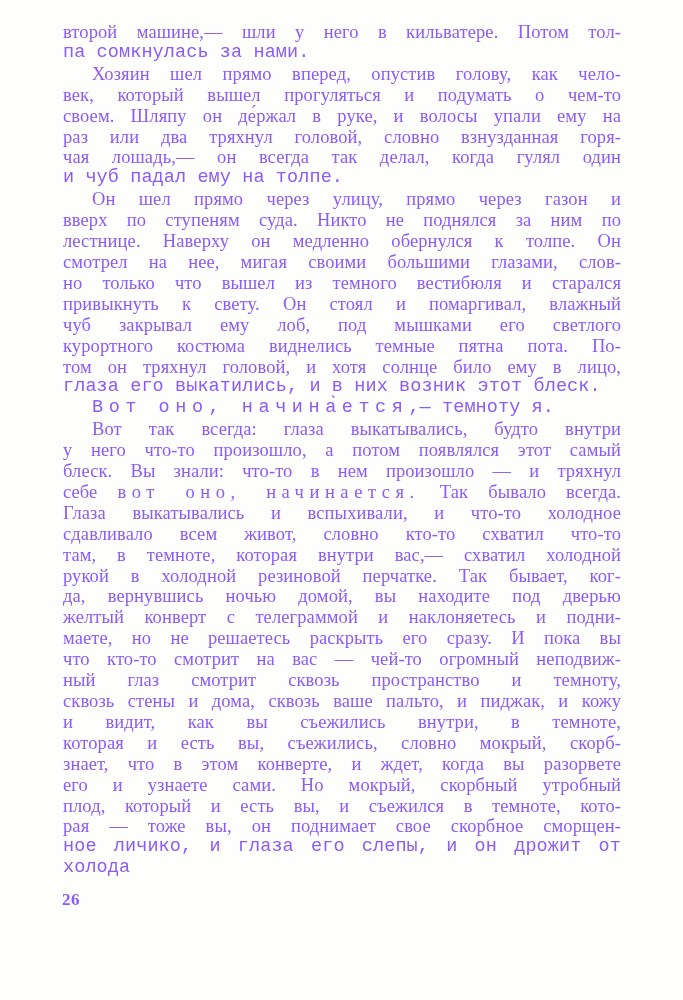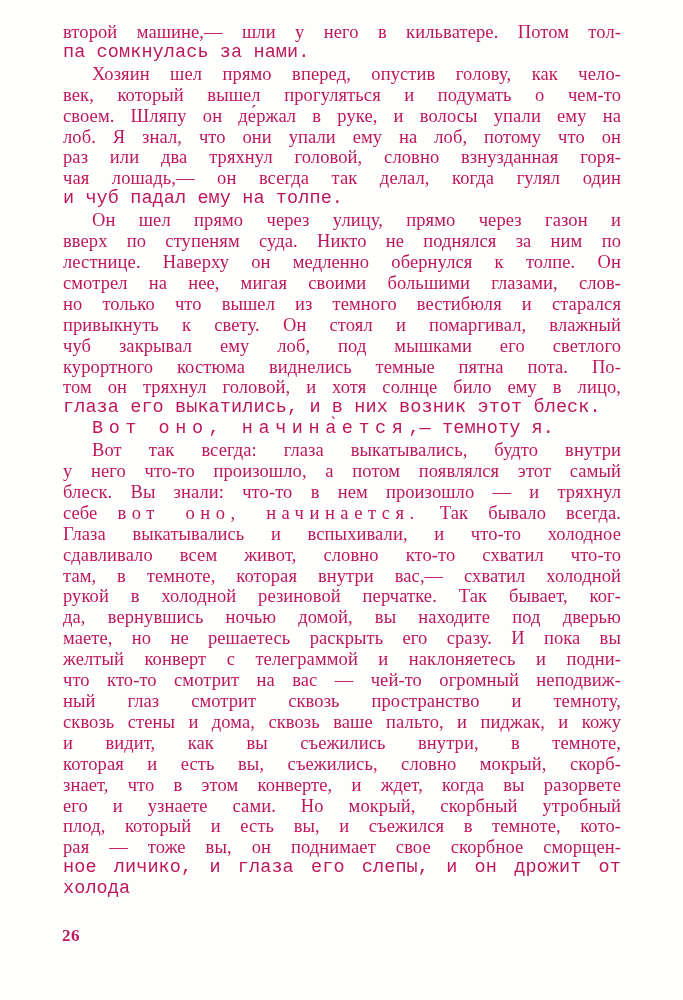--- a/index.html
+++ b/index.html
@@ -8,21 +8,21 @@
     background: #e9e9e9;
   }
   .page {
     position: relative;
     width: 683px;
     height: 1000px;
     margin: 0 auto;
     background: #fefefd;
     overflow: hidden;
     font-family: "Liberation Serif", "DejaVu Serif", serif;
-    color: #be185d;
+    color: #8b5cf6;
   }
   .text-block {
     position: absolute;
     left: 63px;
     top: 22px;
     width: 558px;
   }
   .para {
     margin: 0;
     padding: 0;
@@ -42,40 +42,39 @@
   }
   .line.first {
     text-indent: 29px;
   }
   .spaced {
     letter-spacing: 0.30em;
   }
   .page-number {
     position: absolute;
     left: 62px;
-    top: 926px;
+    top: 890px;
     font-size: 17px;
     font-weight: bold;
     letter-spacing: 0.5px;
   }
 </style>
 </head>
 <body>
 
 <div class="page">
   <div class="text-block">
       <div class="para">
         <div class="line"><span>второй машине,— шли у него в кильватере. Потом тол-</span></div>
         <div class="line end"><span>па сомкнулась за нами.</span></div>
       </div>
       <div class="para">
         <div class="line first"><span>Хозяин шел прямо вперед, опустив голову, как чело-</span></div>
         <div class="line"><span>век, который вышел прогуляться и подумать о чем-то</span></div>
         <div class="line"><span>своем. Шляпу он де́ржал в руке, и волосы упали ему на</span></div>
-        <div class="line"><span>лоб. Я знал, что они упали ему на лоб, потому что он</span></div>
         <div class="line"><span>раз или два тряхнул головой, словно взнузданная горя-</span></div>
         <div class="line"><span>чая лошадь,— он всегда так делал, когда гулял один</span></div>
         <div class="line end"><span>и чуб падал ему на толпе.</span></div>
       </div>
       <div class="para">
         <div class="line first"><span>Он шел прямо через улицу, прямо через газон и</span></div>
         <div class="line"><span>вверх по ступеням суда. Никто не поднялся за ним по</span></div>
         <div class="line"><span>лестнице. Наверху он медленно обернулся к толпе. Он</span></div>
         <div class="line"><span>смотрел на нее, мигая своими большими глазами, слов-</span></div>
         <div class="line"><span>но только что вышел из темного вестибюля и старался</span></div>
@@ -91,22 +90,22 @@
       <div class="para">
         <div class="line first"><span>Вот так всегда: глаза выкатывались, будто внутри</span></div>
         <div class="line"><span>у него что-то произошло, а потом появлялся этот самый</span></div>
         <div class="line"><span>блеск. Вы знали: что-то в нем произошло — и тряхнул</span></div>
         <div class="line"><span>себе </span><span class="spaced">вот оно, начинается.</span><span> Так бывало всегда.</span></div>
         <div class="line"><span>Глаза выкатывались и вспыхивали, и что-то холодное</span></div>
         <div class="line"><span>сдавливало всем живот, словно кто-то схватил что-то</span></div>
         <div class="line"><span>там, в темноте, которая внутри вас,— схватил холодной</span></div>
         <div class="line"><span>рукой в холодной резиновой перчатке. Так бывает, ког-</span></div>
         <div class="line"><span>да, вернувшись ночью домой, вы находите под дверью</span></div>
+        <div class="line"><span>желтый конверт с телеграммой и наклоняетесь и подни-</span></div>
         <div class="line"><span>маете, но не решаетесь раскрыть его сразу. И пока вы</span></div>
-        <div class="line"><span>желтый конверт с телеграммой и наклоняетесь и подни-</span></div>
         <div class="line"><span>что кто-то смотрит на вас — чей-то огромный неподвиж-</span></div>
         <div class="line"><span>ный глаз смотрит сквозь пространство и темноту,</span></div>
         <div class="line"><span>сквозь стены и дома, сквозь ваше пальто, и пиджак, и кожу</span></div>
         <div class="line"><span>и видит, как вы съежились внутри, в темноте,</span></div>
         <div class="line"><span>которая и есть вы, съежились, словно мокрый, скорб-</span></div>
         <div class="line"><span>знает, что в этом конверте, и ждет, когда вы разорвете</span></div>
         <div class="line"><span>его и узнаете сами. Но мокрый, скорбный утробный</span></div>
         <div class="line"><span>плод, который и есть вы, и съежился в темноте, кото-</span></div>
         <div class="line"><span>рая — тоже вы, он поднимает свое скорбное сморщен-</span></div>
         <div class="line end"><span>ное личико, и глаза его слепы, и он дрожит от холода</span></div>

